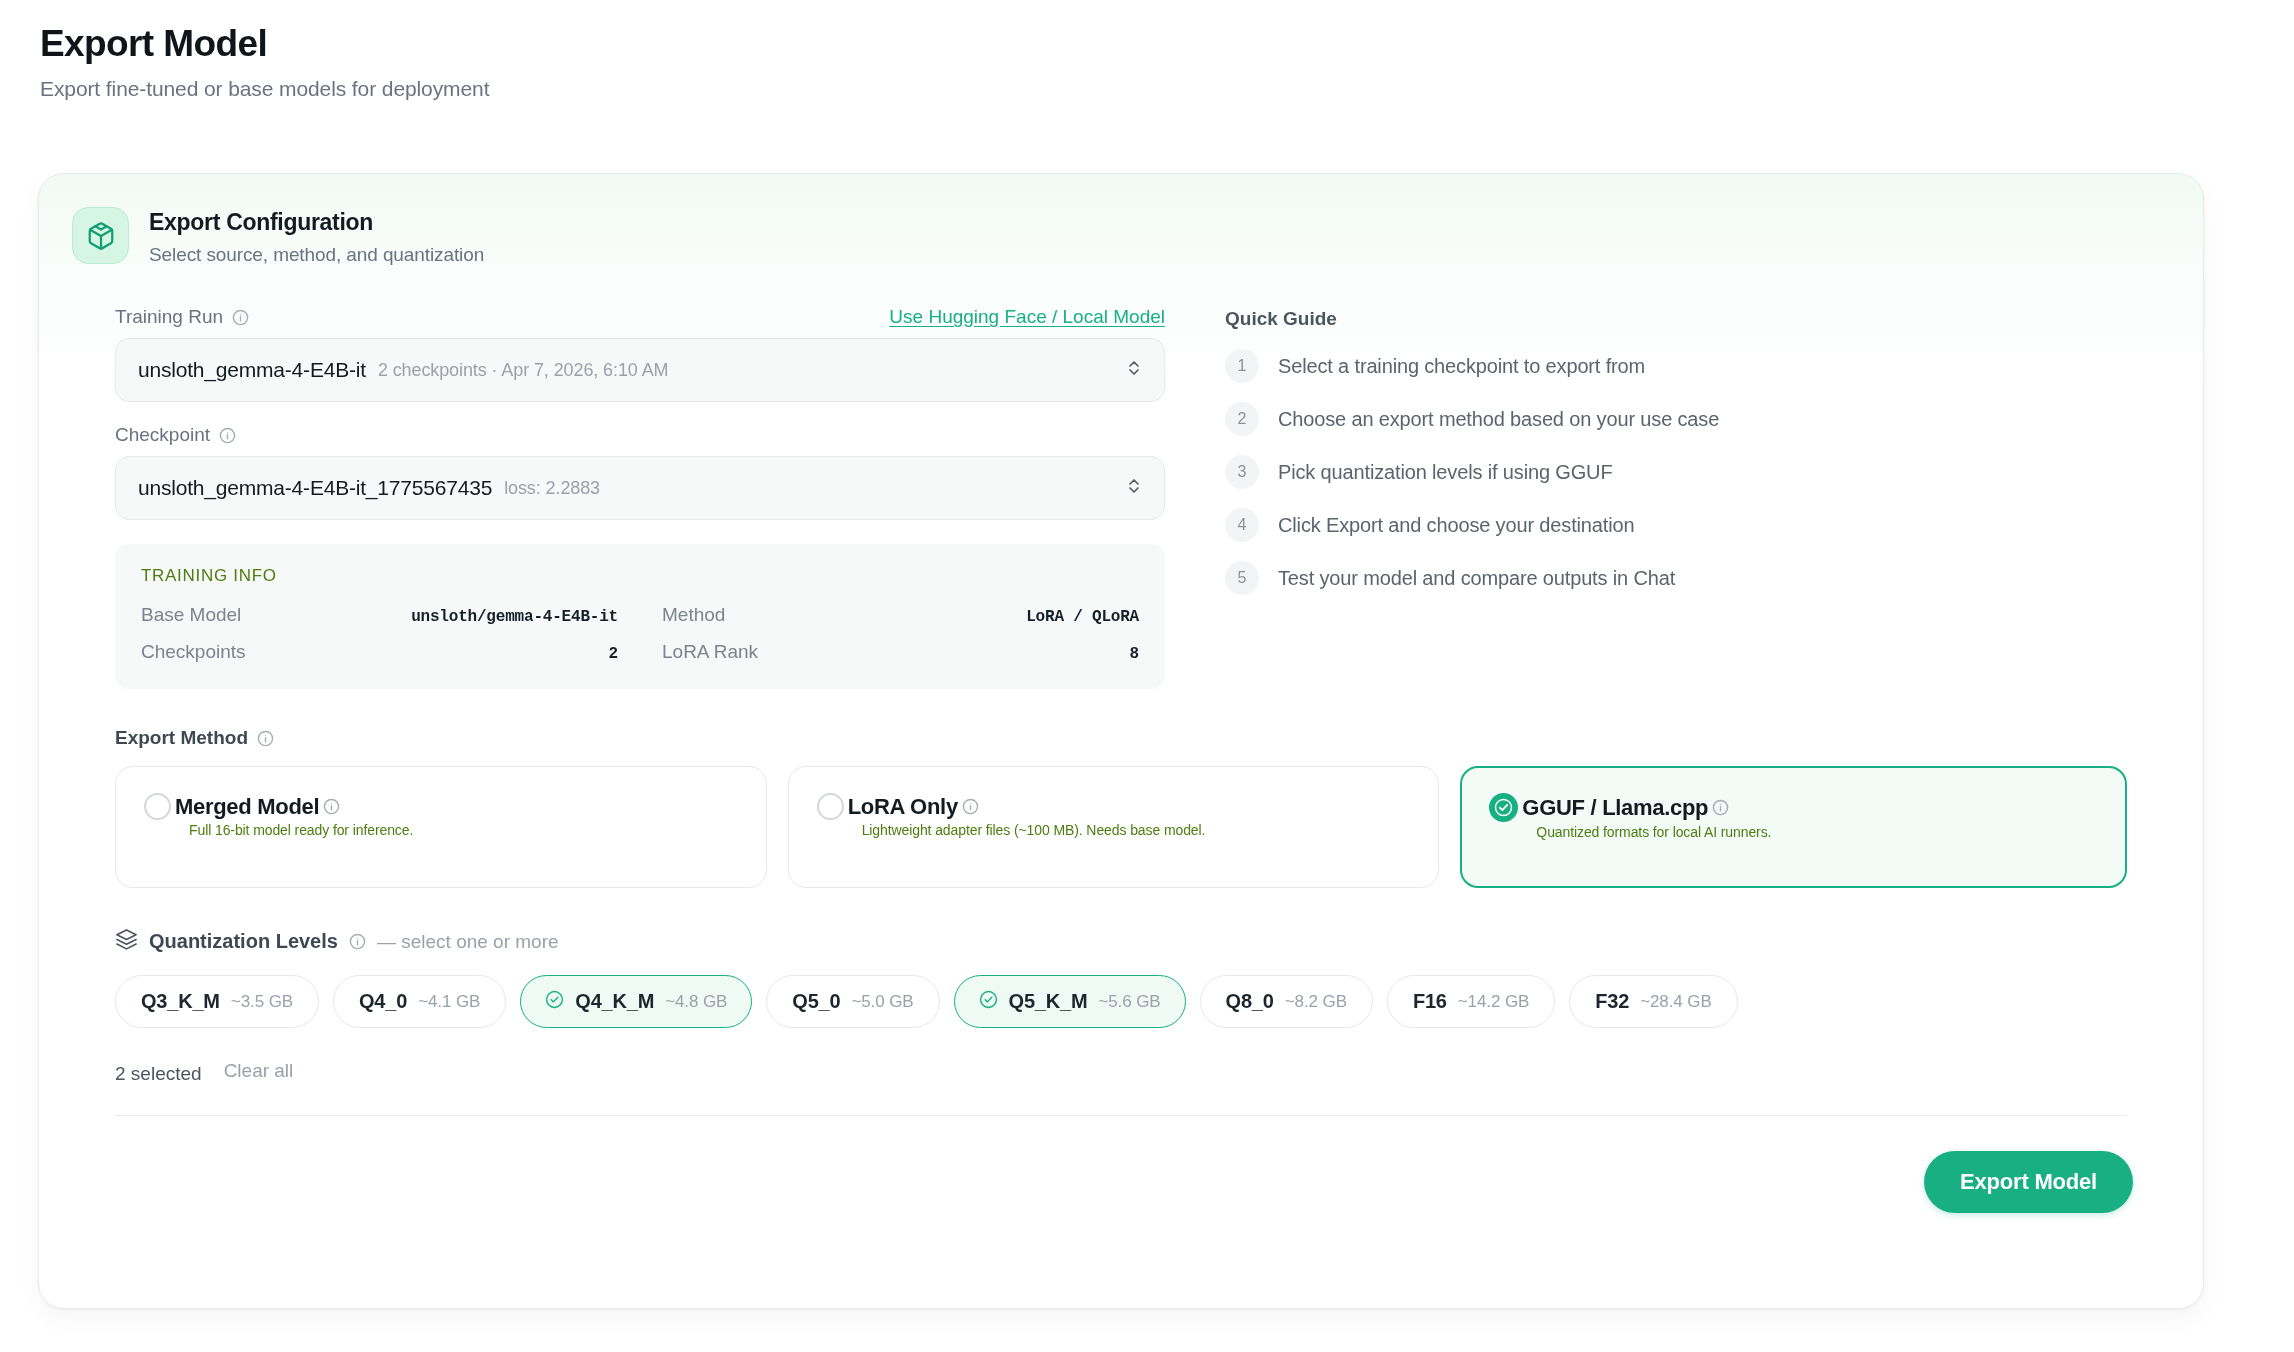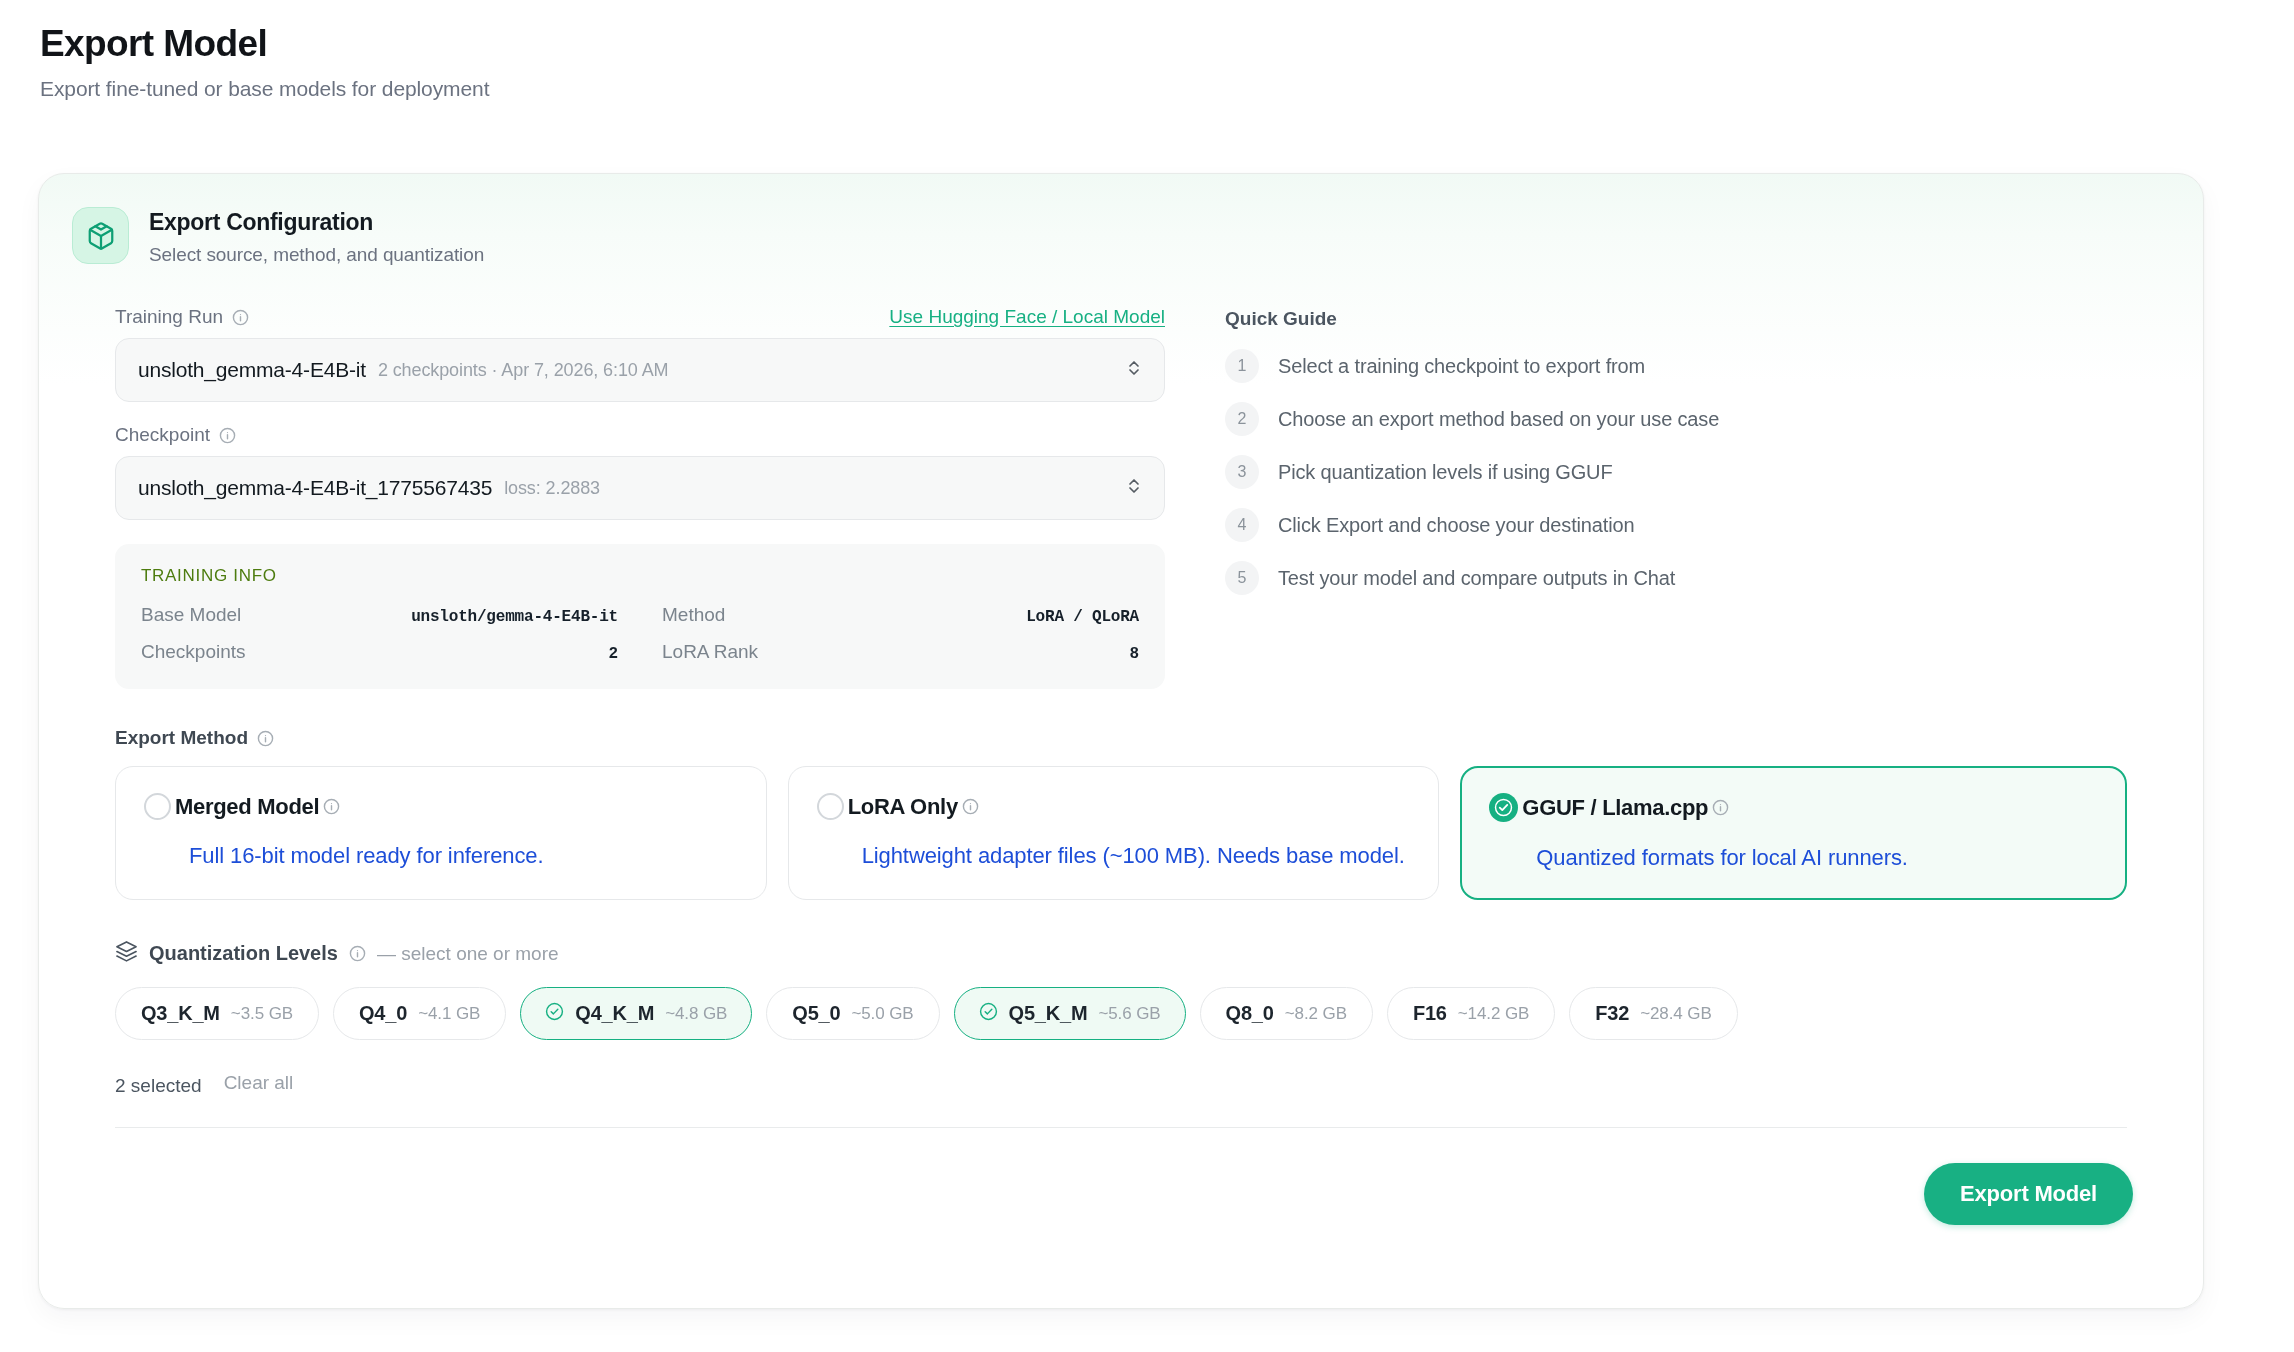--- a/index.html
+++ b/index.html
@@ -119,21 +119,21 @@
     border: 2px solid #16b082; background: #f3fbf7;
     padding: 25px 42px 27px 27px;
   }
   .method-head { display: flex; align-items: center; gap: 4px; }
   .radio {
     width: 27px; height: 27px; border-radius: 50%;
     border: 2px solid #d3d7db; background: #fff; flex: 0 0 auto;
   }
   .radio-on { width: 29px; height: 29px; flex: 0 0 auto; }
   .method-title { font-size: 22px; font-weight: 700; color: #131a20; letter-spacing: -0.3px; }
-  .method-desc { font-size: 22px; color: #1d4ed8; margin-top: 23px; margin-left: 45px; letter-spacing: -0.1px; }
+  .method-desc { font-size: 14px; color: #4d7c0f; margin-top: 2px; margin-left: 45px; letter-spacing: -0.1px; }
   .method.selected .method-desc { margin-left: 47px; }
 
   
   .quant-head { display: flex; align-items: center; gap: 11px; margin: 40px 0 0 0; }
   .quant-title { font-size: 20px; font-weight: 700; color: #3f4852; }
   .quant-hint { font-size: 19px; color: #9aa1a9; }
 
   .chips { display: flex; gap: 14px; margin-top: 20px; flex-wrap: wrap; }
   .chip {
     display: flex; align-items: center; gap: 11px;

